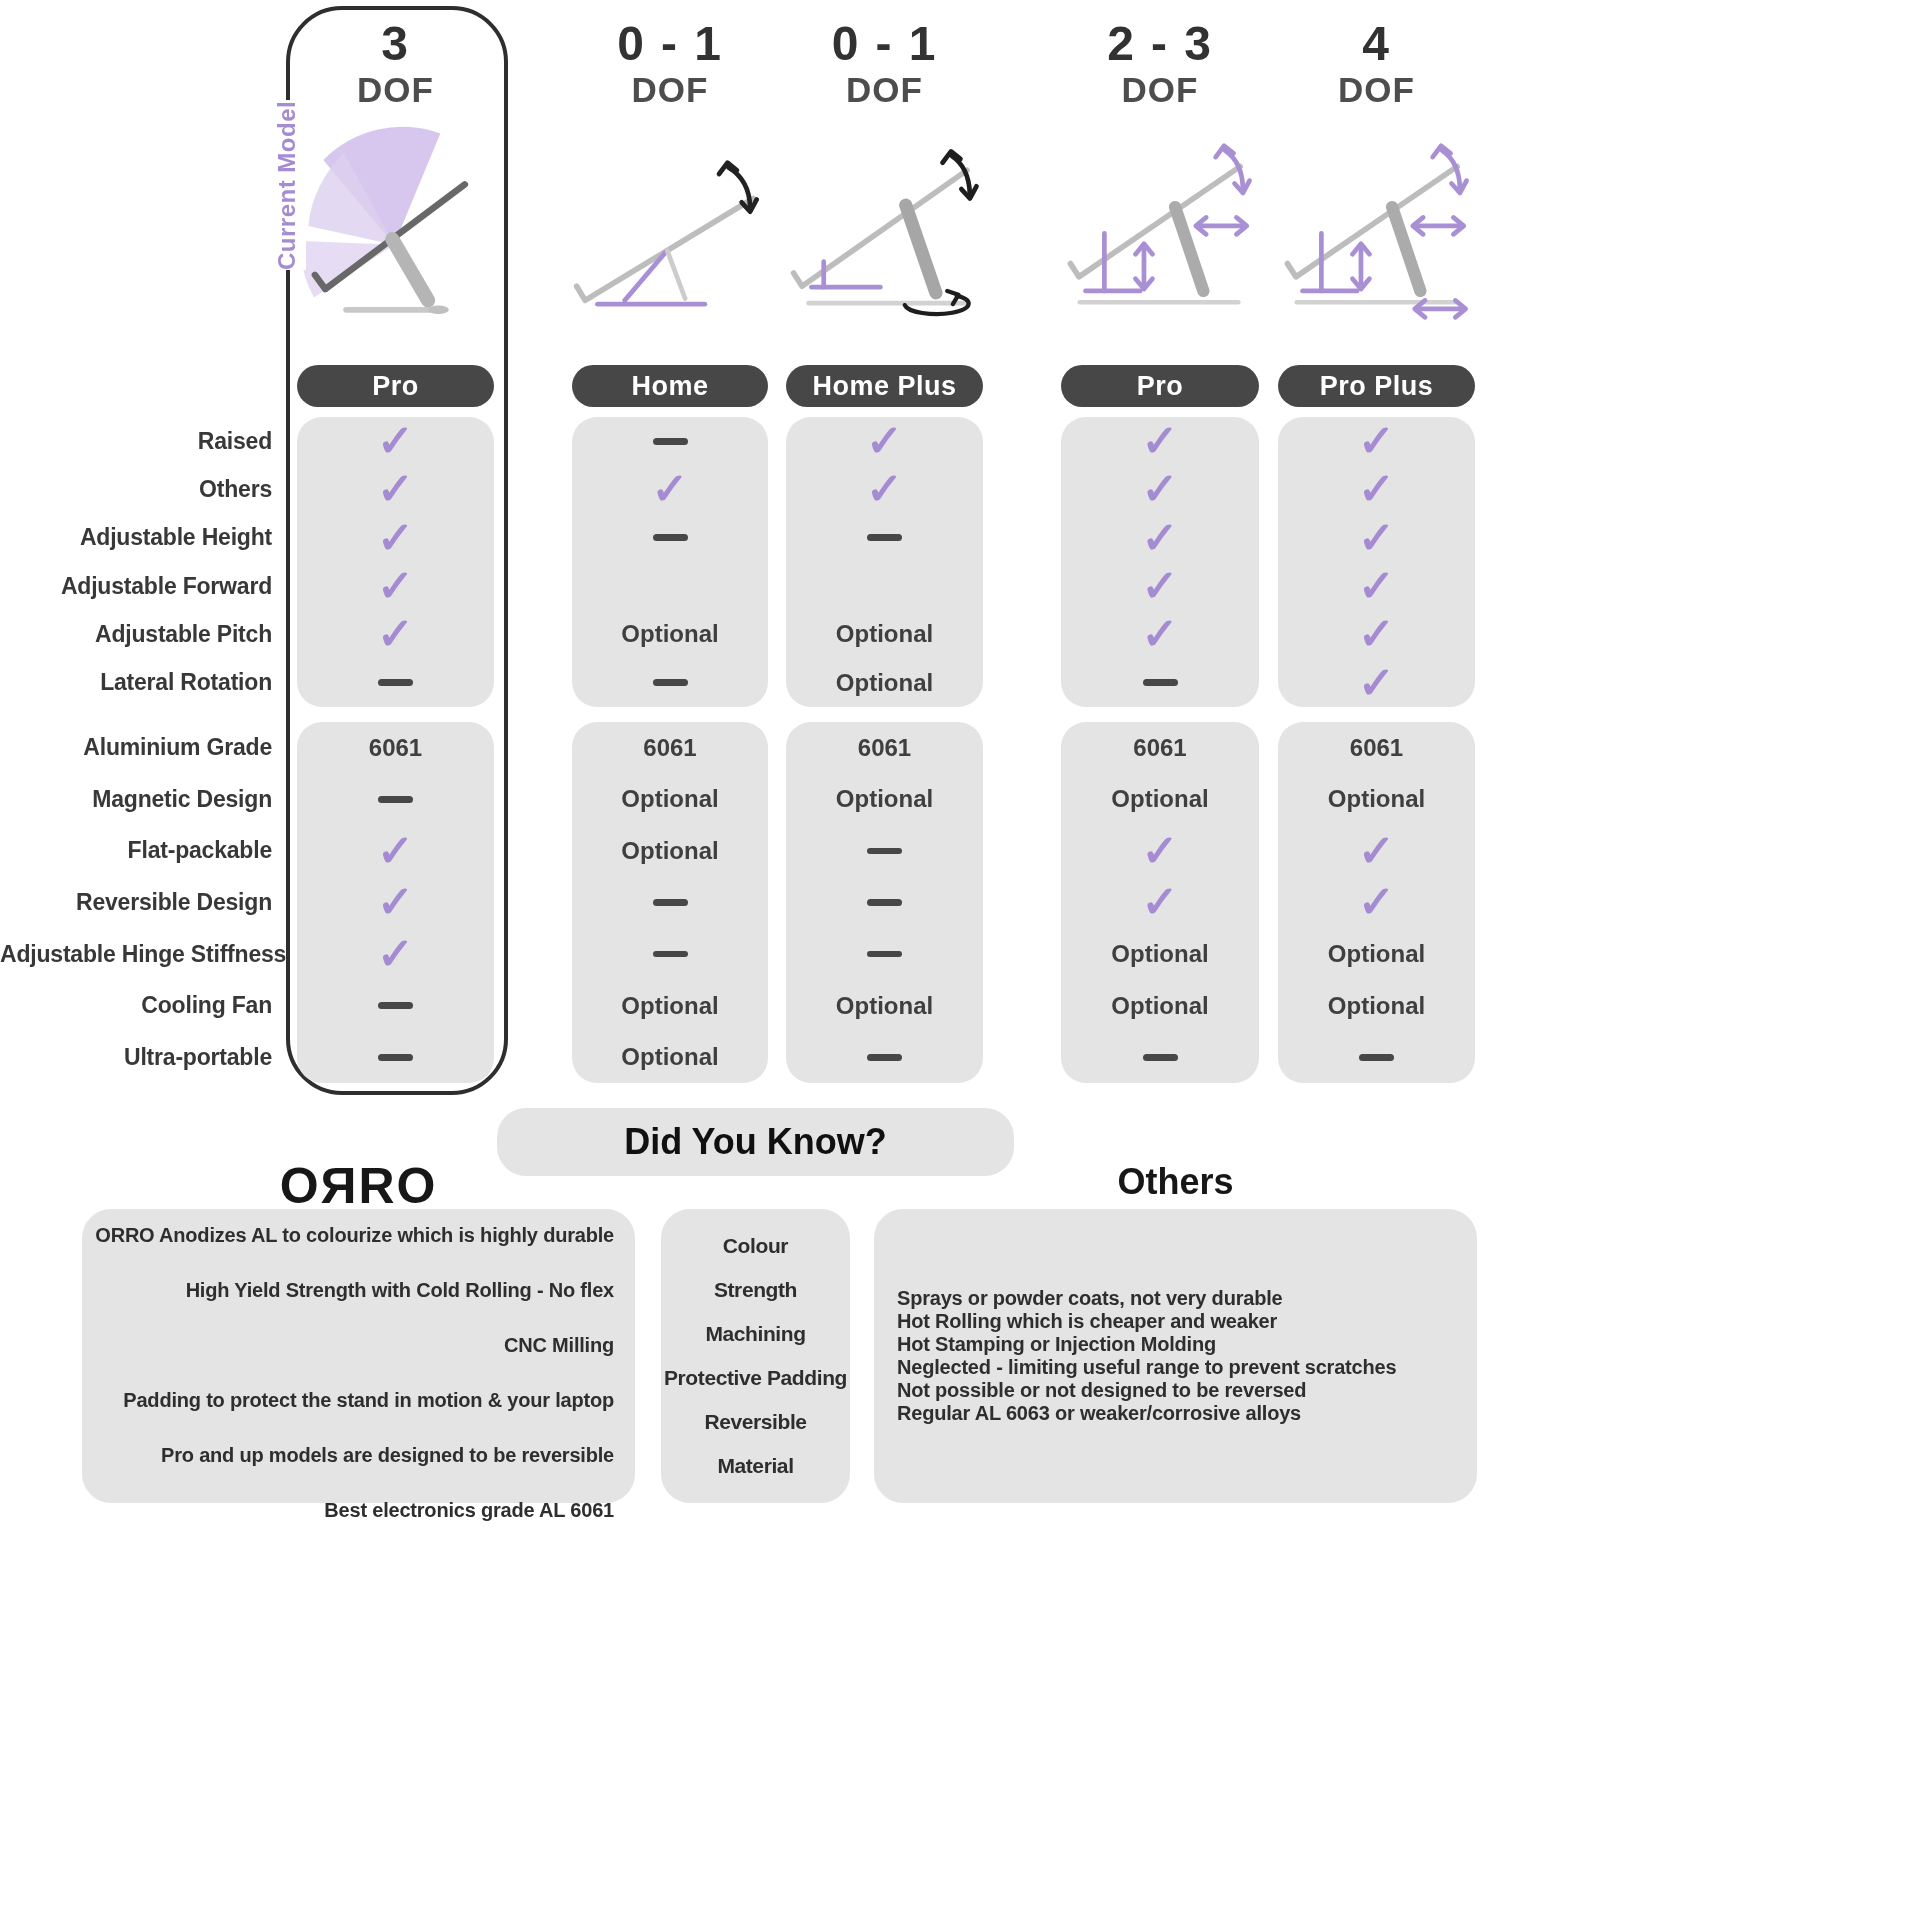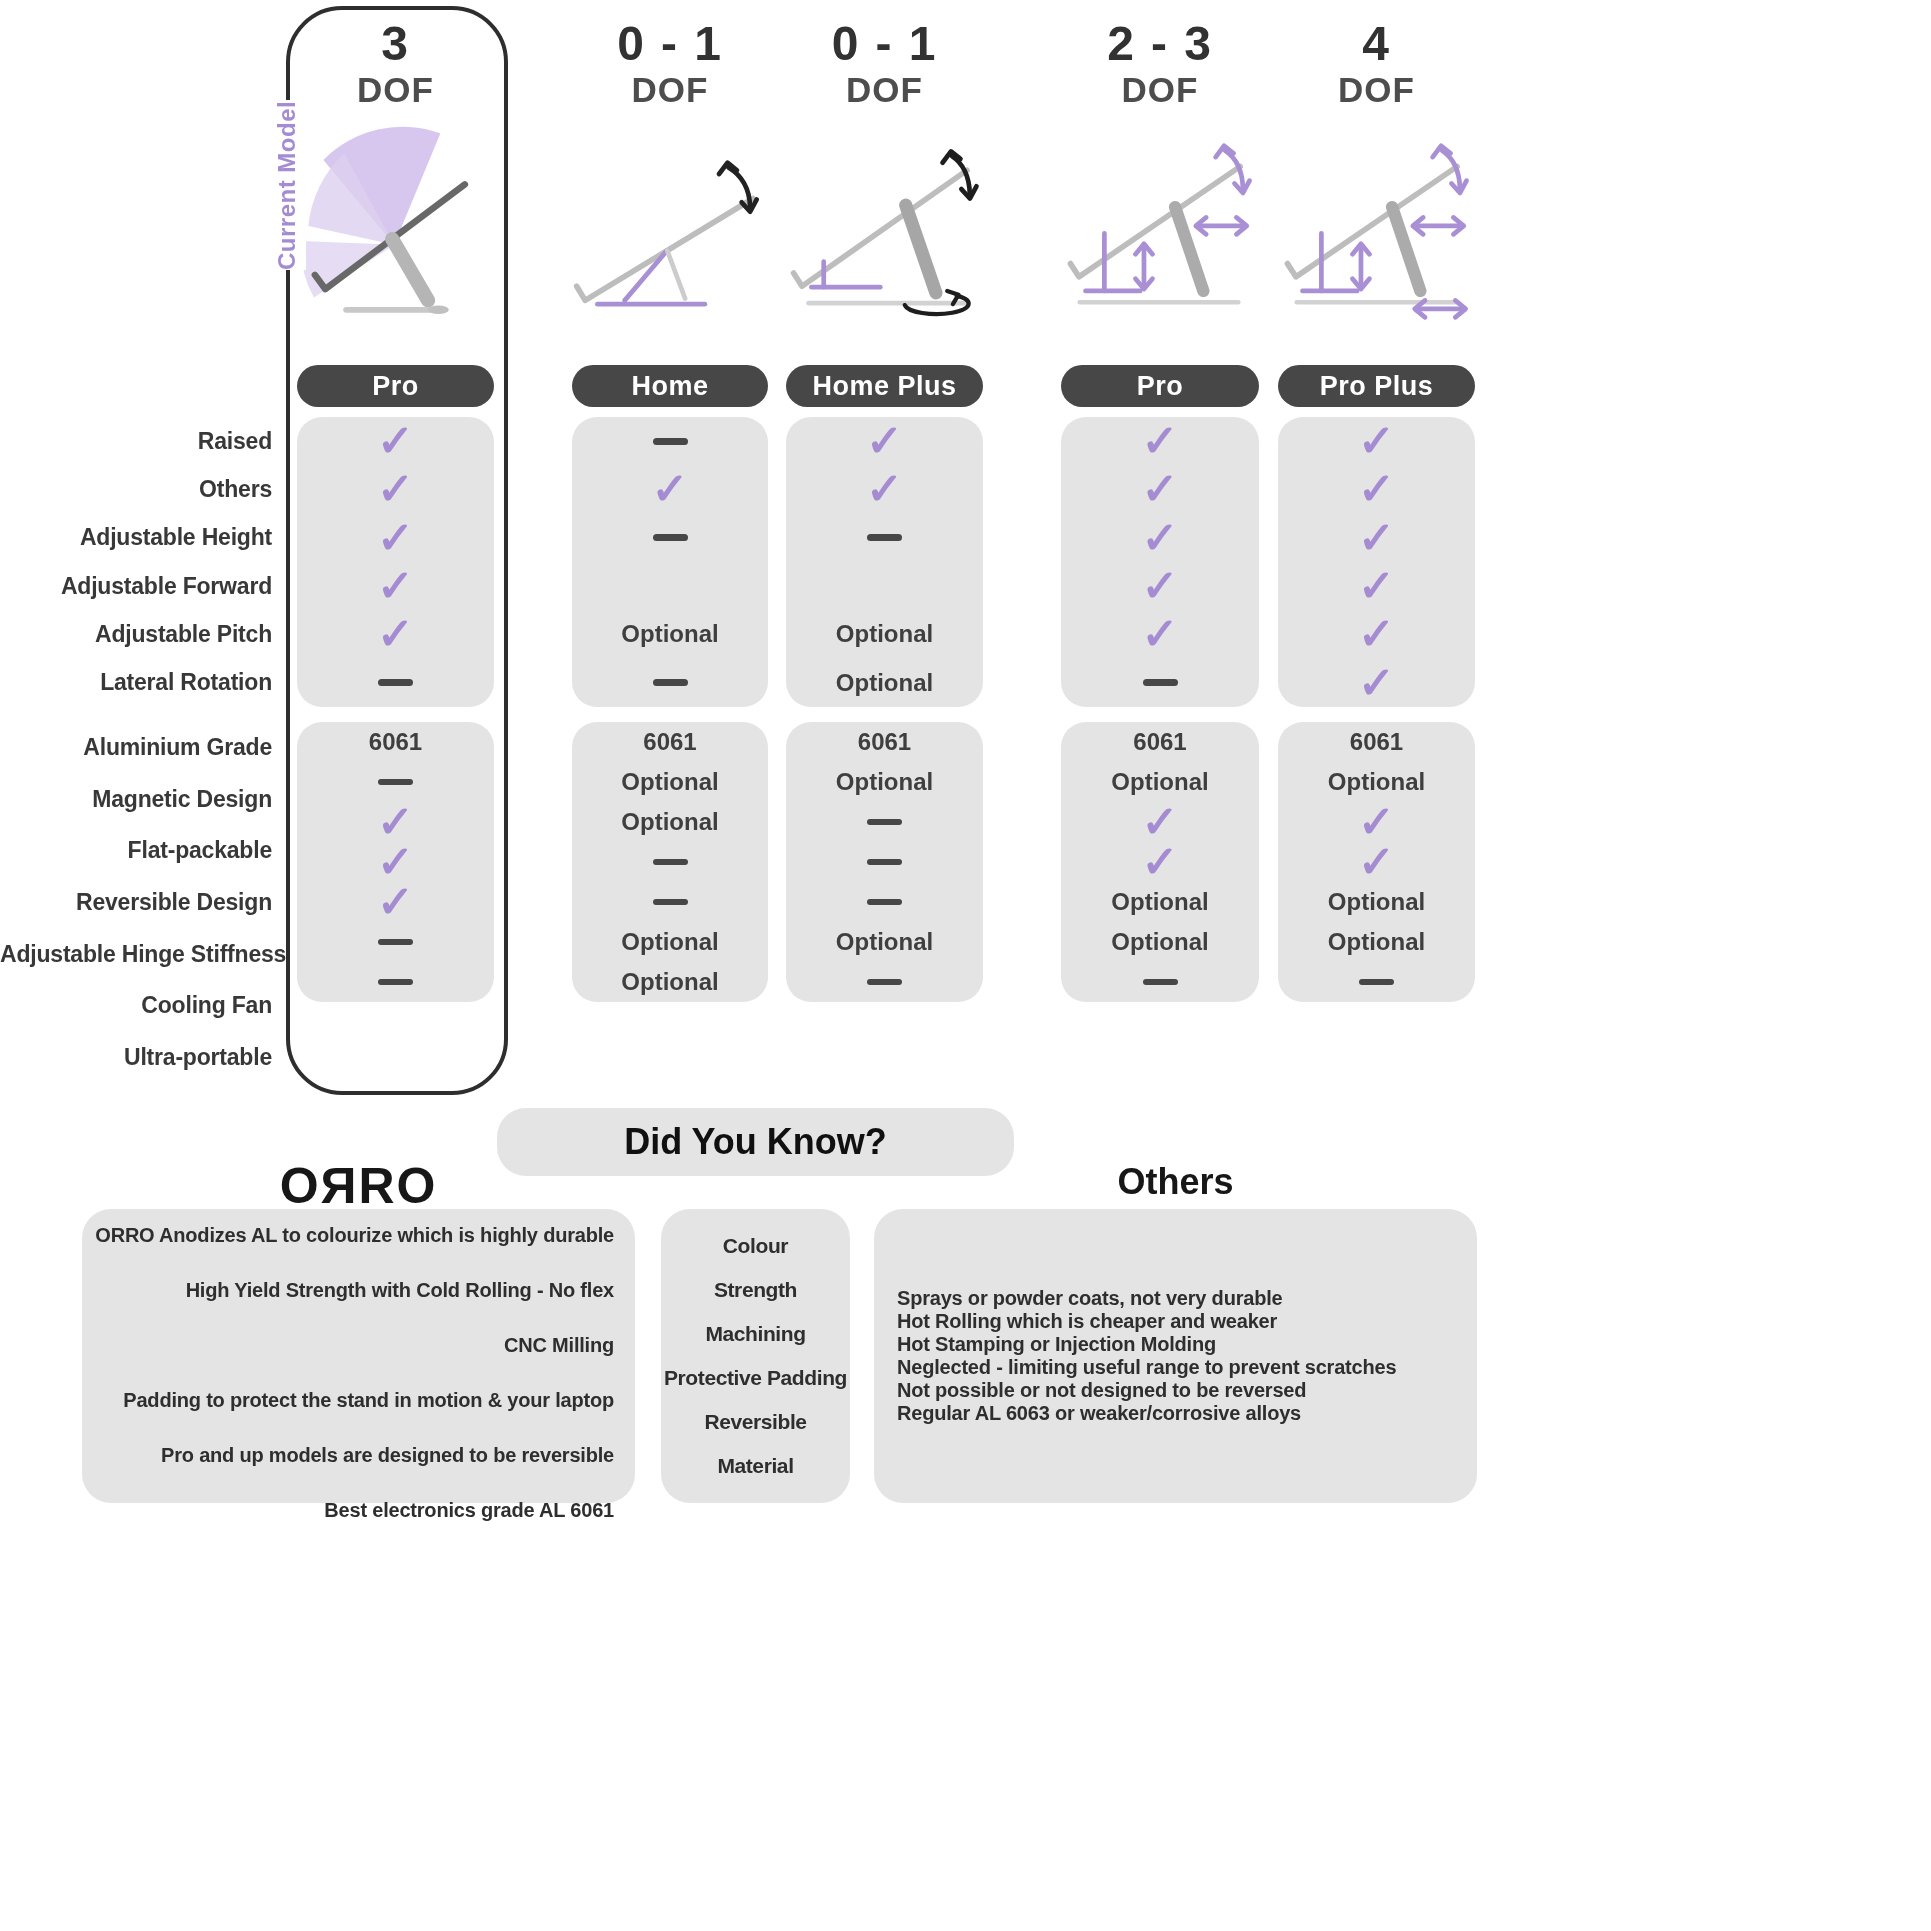--- a/index.html
+++ b/index.html
@@ -22,21 +22,21 @@
   .illus { position:absolute; top:114px; left:50%; transform:translateX(-50%); width:198px; height:220px; }
   .illus svg { width:100%; height:100%; }
 
   .pill { position:absolute; top:365px; left:0; width:100%; height:42px; background:#474747;
           border-radius:21px; color:#ffffff; font-weight:bold; font-size:27px;
           display:flex; align-items:center; justify-content:center; letter-spacing:0.5px; }
 
   .panel { position:absolute; left:0; width:100%; background:#e4e4e4; border-radius:25px;
            display:flex; flex-direction:column; justify-content:space-around; align-items:center; }
   .p1 { top:417px; height:290px; }
-  .p2 { top:722px; height:280px; }
+  .p2 { top:722px; height:361px; }
 
   .cell { display:flex; align-items:center; justify-content:center; height:39px; }
   .check { font-size:44px; font-weight:bold; color:#a58cd2; line-height:1; }
   .dash { display:inline-block; width:35px; height:6.8px; border-radius:3.9px; background:#474747; }
   .celltxt { font-size:24px; font-weight:bold; color:#3f3f3f; }
 
   
   .labels { position:absolute; left:0; width:272px; display:flex; flex-direction:column;
             justify-content:space-around; align-items:flex-end; z-index:1; }
   .l1 { top:417px; height:290px; }

